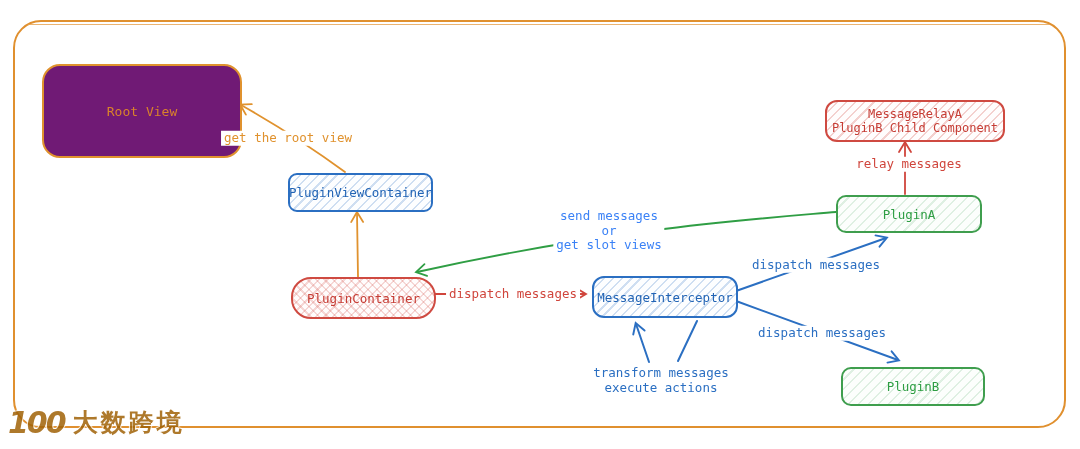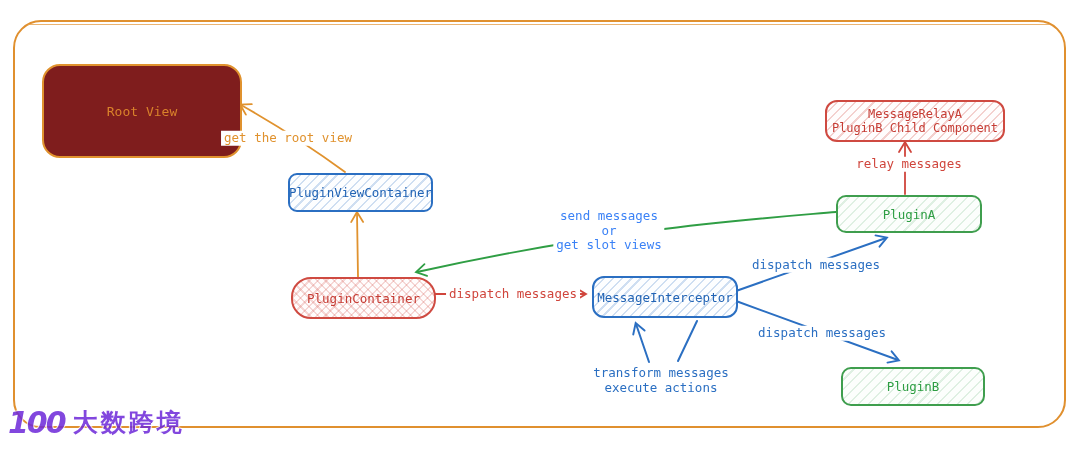--- a/index.html
+++ b/index.html
@@ -19,21 +19,21 @@
   .title{
     position:absolute;left:540px;top:25px;transform:translateX(-50%);
     font-family:"DejaVu Sans","Liberation Sans",sans-serif;
     font-weight:bold;font-size:15px;color:#ed8c1d;letter-spacing:.2px;
   }
   
   .node{
     position:absolute;display:flex;flex-direction:column;align-items:center;justify-content:center;
     text-align:center;font-size:12.5px;line-height:15px;z-index:3;
   }
-  .n-orange{border:2px solid #e0922e;background:#7f1d1d;color:#d9822b;border-radius:18px;}
+  .n-orange{border:2px solid #e0922e;background:#701a75;color:#d9822b;border-radius:18px;}
   .n-blue{
     border:2px solid #2b6fc2;color:#2264b5;border-radius:9px;
     background:repeating-linear-gradient(135deg,rgba(43,111,194,.22) 0 1.6px,rgba(255,255,255,0) 1.6px 6.5px),#fdfeff;
   }
   .n-red{
     border:2px solid #cf4a41;color:#c63d35;border-radius:12px;
     background:repeating-linear-gradient(135deg,rgba(208,69,60,.24) 0 1.5px,rgba(255,255,255,0) 1.5px 6.5px),#fffdfd;
   }
   .n-red-x{
     border:2px solid #cf4a41;color:#c63d35;border-radius:20px;
@@ -53,21 +53,21 @@
   .bg{background:#fff;padding:0 3px;}
   .c-orange{color:#e0922e;}
   .c-red{color:#d0453c;}
   .c-blue{color:#2b6fc2;}
   .c-green{color:#3b82f6;}
   svg.wires{position:absolute;left:0;top:0;z-index:2;}
   
   .watermark{
     position:absolute;left:8px;top:408px;z-index:5;display:flex;align-items:flex-end;gap:8px;
     font-family:"DejaVu Sans","Liberation Sans",sans-serif;font-weight:bold;
-    color:#6d28d9;opacity:.85;
+    color:#a16207;opacity:.85;
     text-shadow:0 1px 1px #fff,0 -1px 1px #fff,1px 0 1px #fff,-1px 0 1px #fff;
   }
   .wm-logo{font-size:30px;font-style:italic;letter-spacing:-2px;line-height:30px;}
   .wm-text{font-size:25px;letter-spacing:3px;line-height:30px;}
 </style>
 </head>
 <body>
 
 <div class="stage">
 

